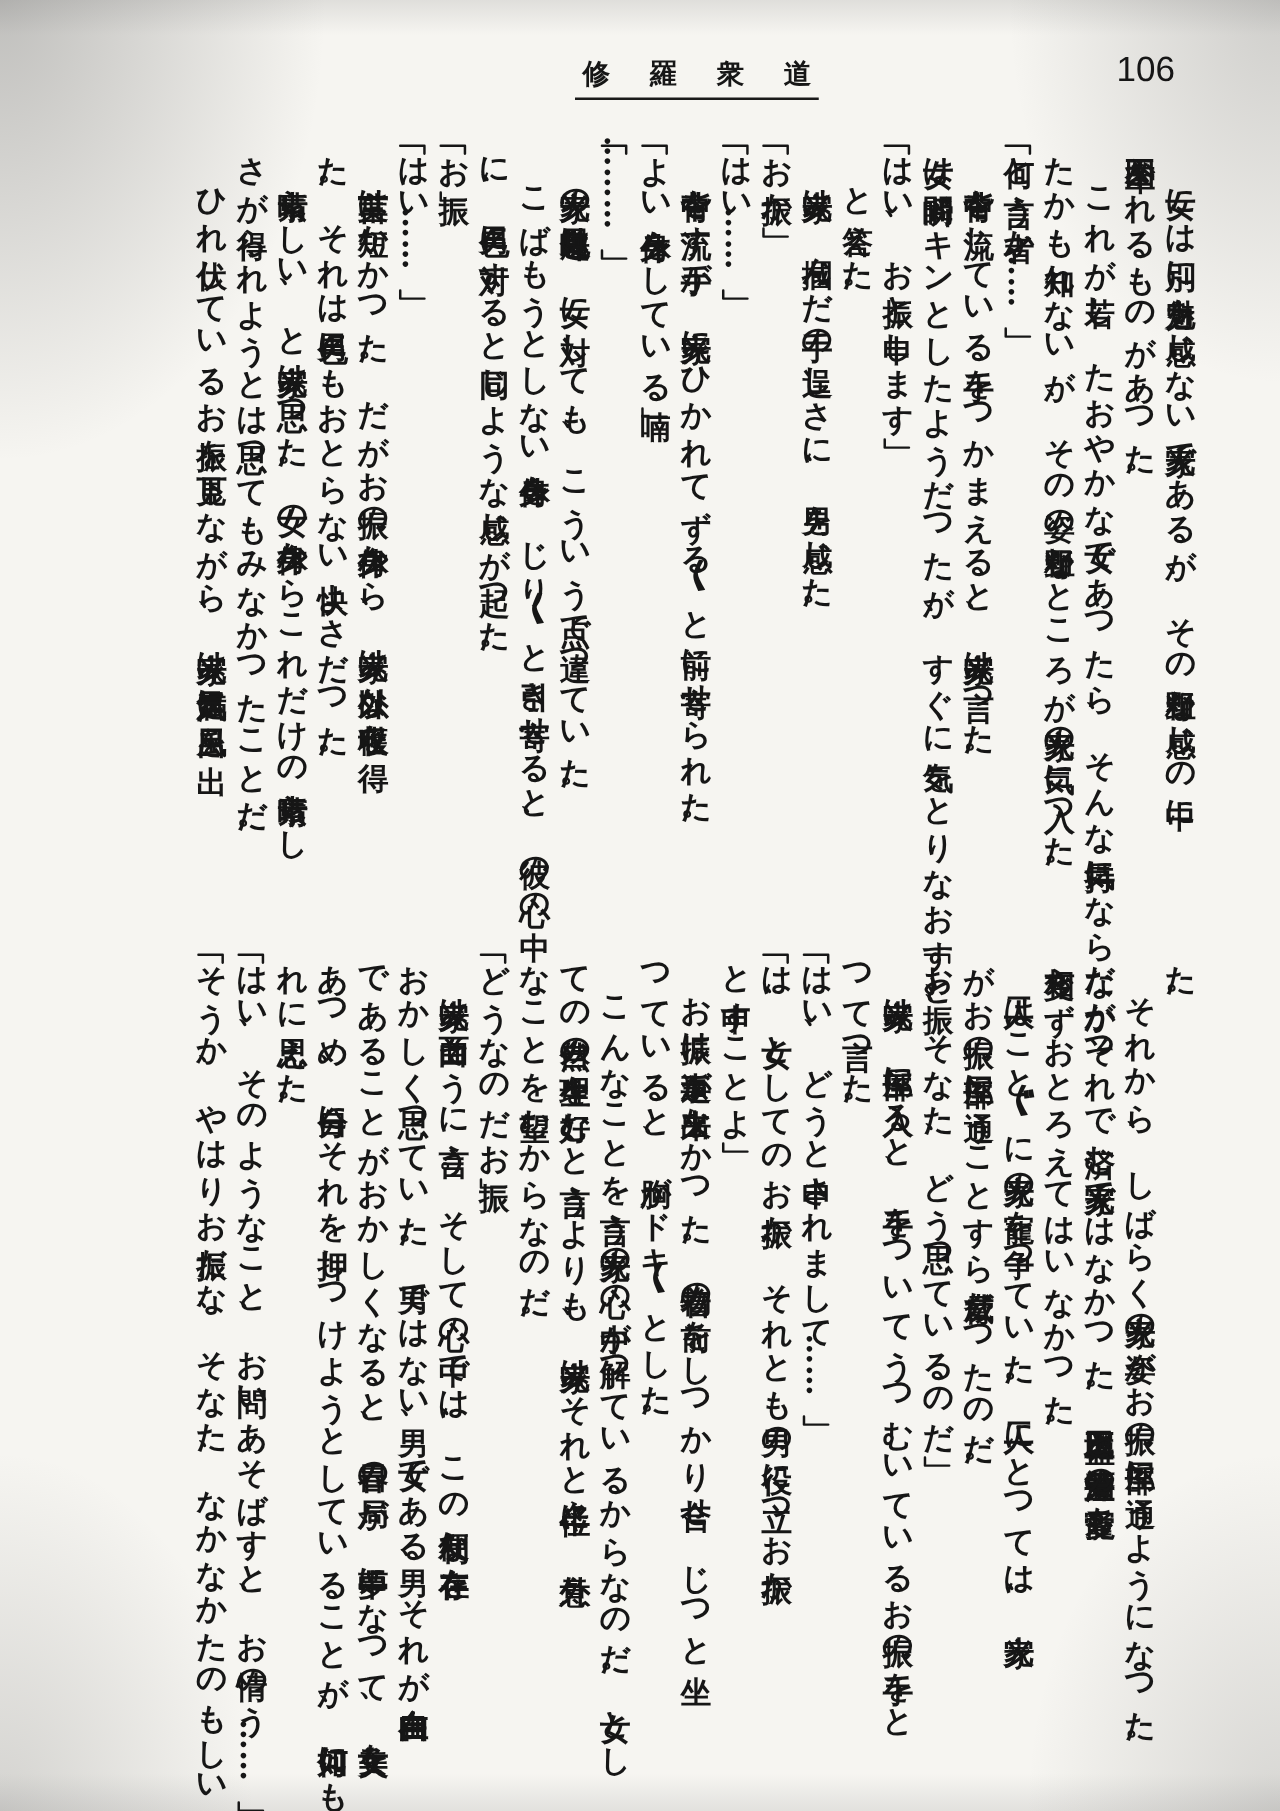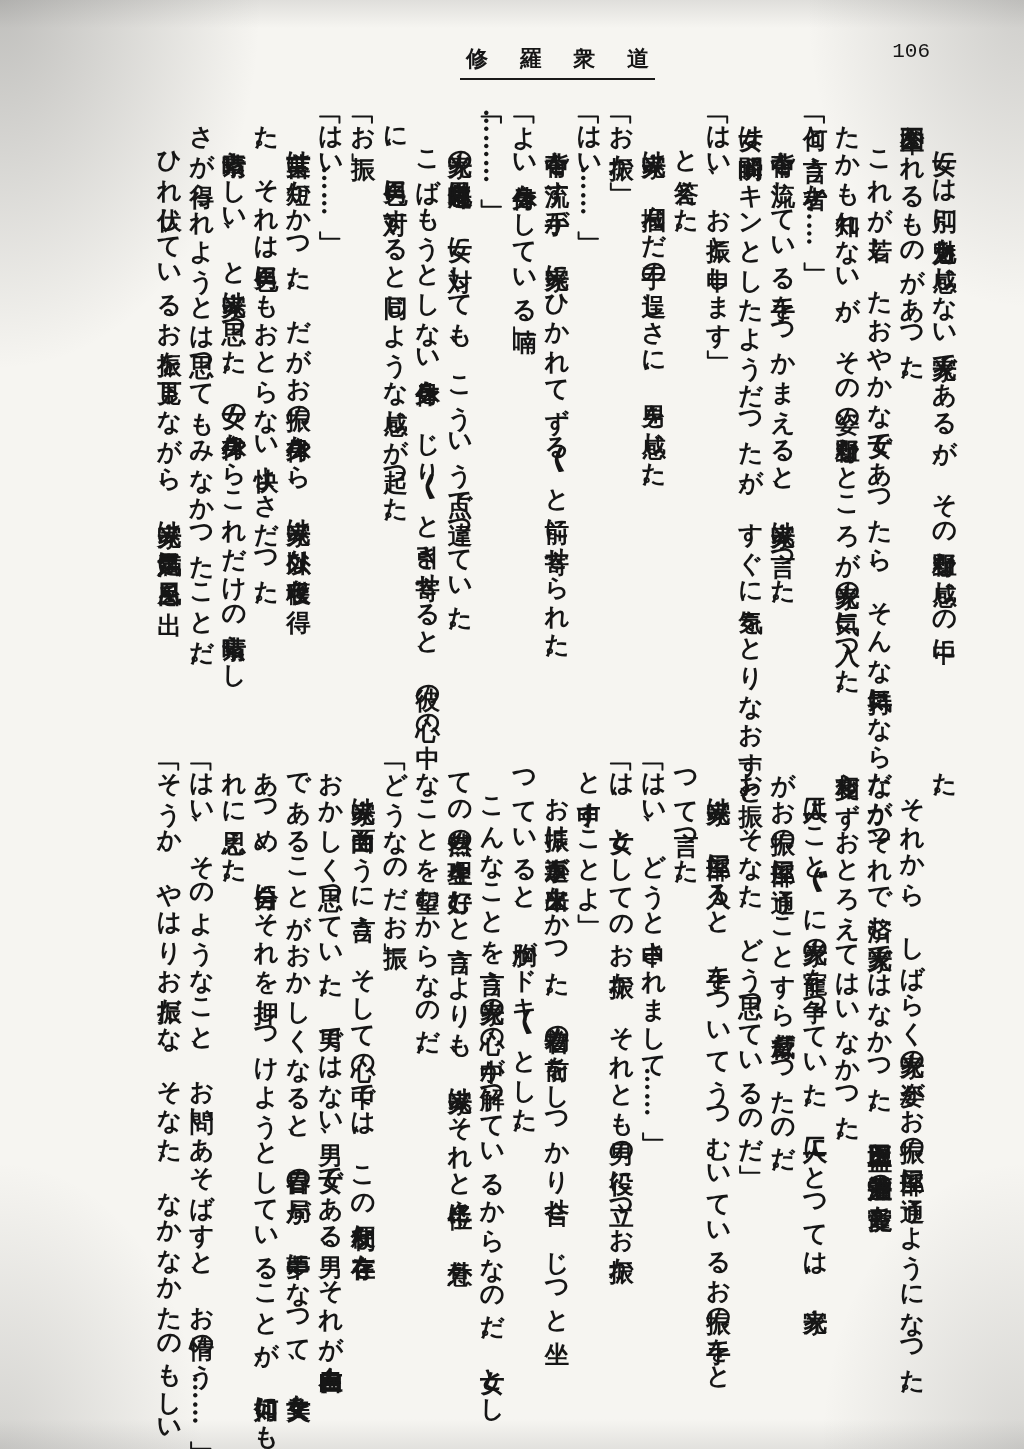--- a/index.html
+++ b/index.html
@@ -46,24 +46,24 @@
       font-size: 22px;
       font-weight: bold;
       letter-spacing: 0;
     }
     .running-title span {
       display: inline-block;
       padding: 0 6px;
     }
     .page-number {
       position: absolute;
-      right: 50px;
+      right: 40px;
       top: 0px;
-      font-size: 21px;
-      font-family: Liberation Mono, monospace;
+      font-size: 28px;
+      font-family: Liberation Sans, sans-serif;
     }
     .block {
       position: absolute;
       left: 150px;
       width: 810px;
       writing-mode: vertical-rl;
       font-size: 24.5px;
       line-height: 32.3px;
       letter-spacing: 0.6px;
       font-weight: 600;

